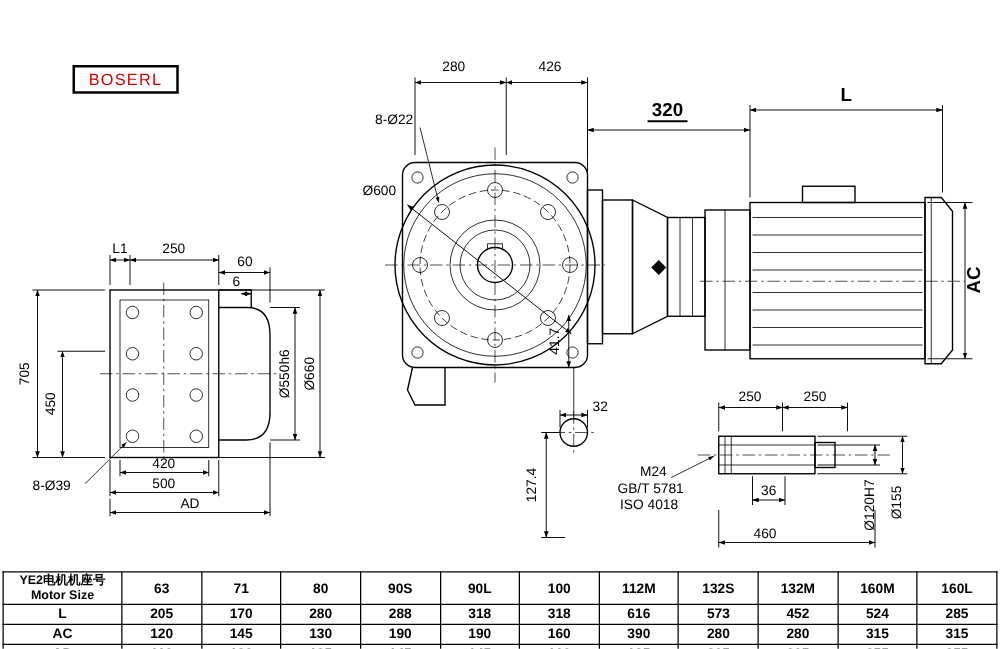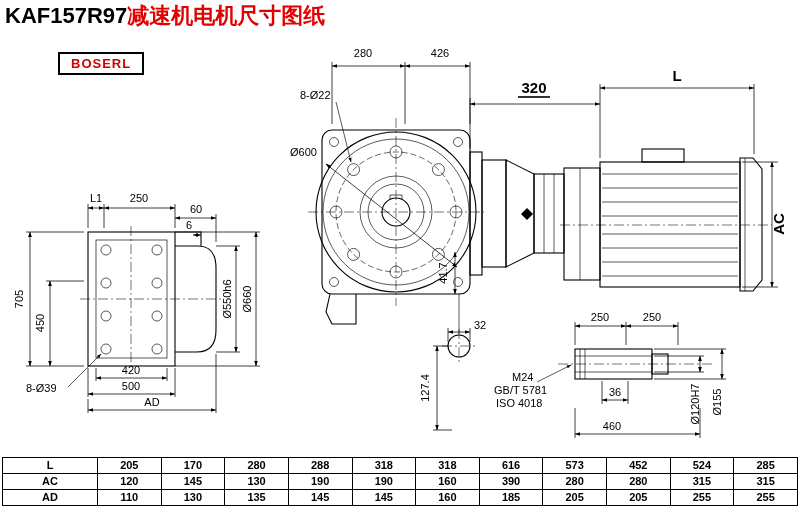--- a/index.html
+++ b/index.html
@@ -1,40 +1,39 @@
 <!DOCTYPE html>
 <html><head>
 <meta charset="utf-8">
 <style>
 *{box-sizing:border-box}
 body{margin:0;background:#fff;font-family:"Liberation Sans",sans-serif}
 #page{position:relative;width:800px;height:519px;background:#fff;overflow:hidden}
 #title{position:absolute;left:5px;top:1px;font-size:22px;font-weight:bold;white-space:nowrap}
 #title .red{color:#e30000}
-#logo{position:absolute;left:58px;top:52px;border:2px solid #000;color:#d40000;font-weight:bold;font-size:13px;padding:2px 11px;letter-spacing:1px;background:#fff}
+#logo{position:absolute;left:58px;top:52px;border:2px solid #000;color:#d40000;font-weight:normal;font-size:13px;padding:2px 11px;letter-spacing:1px;background:#fff}
 #draw{position:absolute;left:0;top:0}
 .ln{fill:none;stroke:#000;stroke-width:1.1}
 .tn{fill:none;stroke:#000;stroke-width:0.65}
 .dm{fill:none;stroke:#000;stroke-width:0.75}
 .cl{fill:none;stroke:#000;stroke-width:0.55;stroke-dasharray:10 3 2 3}
 .bc{fill:none;stroke:#000;stroke-width:0.6;stroke-dasharray:6 3}
 #draw text{font-family:"Liberation Sans",sans-serif;font-size:11px;fill:#000;text-anchor:middle}
 #draw text.s{text-anchor:start}
 #draw text.b{font-size:15px;font-weight:bold}
 #dimtable{position:absolute;left:2px;top:457px;width:796px;border-collapse:collapse;table-layout:fixed;text-align:center;background:#fff}
 #dimtable th,#dimtable td{border:1px solid #000;font-size:11px;font-weight:bold;padding:0;line-height:15px;height:15px;overflow:hidden}
 #dimtable .hd{height:26px;line-height:12px}
 #dimtable .cn,#dimtable .en{font-size:10px}
 </style>
 </head>
 <body>
 
 <div id="page">
 
-  <div id="title"><span>KAF157R97</span><span class="red">减速机电机尺寸图纸</span></div>
 
   <div id="logo">BOSERL</div>
 
   <svg id="draw" width="800" height="519" viewBox="0 0 800 519">
     <defs>
       <marker id="ar" viewBox="0 0 10 10" refX="9.5" refY="5" markerWidth="7" markerHeight="7" orient="auto-start-reverse">
         <path d="M0,1.5 L10,5 L0,8.5 Z" fill="#000"></path>
       </marker>
     </defs>
 
@@ -251,20 +250,37 @@
         <col>
         <col>
         <col>
         <col>
         <col>
         <col>
         <col>
         <col>
     </colgroup>
     <tbody>
+        <tr>
+      <th class="hd">
+        <div class="cn">YE2电机机座号</div>
+        <div class="en">Motor Size</div>
+      </th>
+      <th class="hd">63</th>
+      <th class="hd">71</th>
+      <th class="hd">80</th>
+      <th class="hd">90S</th>
+      <th class="hd">90L</th>
+      <th class="hd">100</th>
+      <th class="hd">112M</th>
+      <th class="hd">132S</th>
+      <th class="hd">132M</th>
+      <th class="hd">160M</th>
+      <th class="hd">160L</th>
+    </tr>
     <tr>
       <th>L</th>
       <td>205</td>
       <td>170</td>
       <td>280</td>
       <td>288</td>
       <td>318</td>
       <td>318</td>
       <td>616</td>
       <td>573</td>

